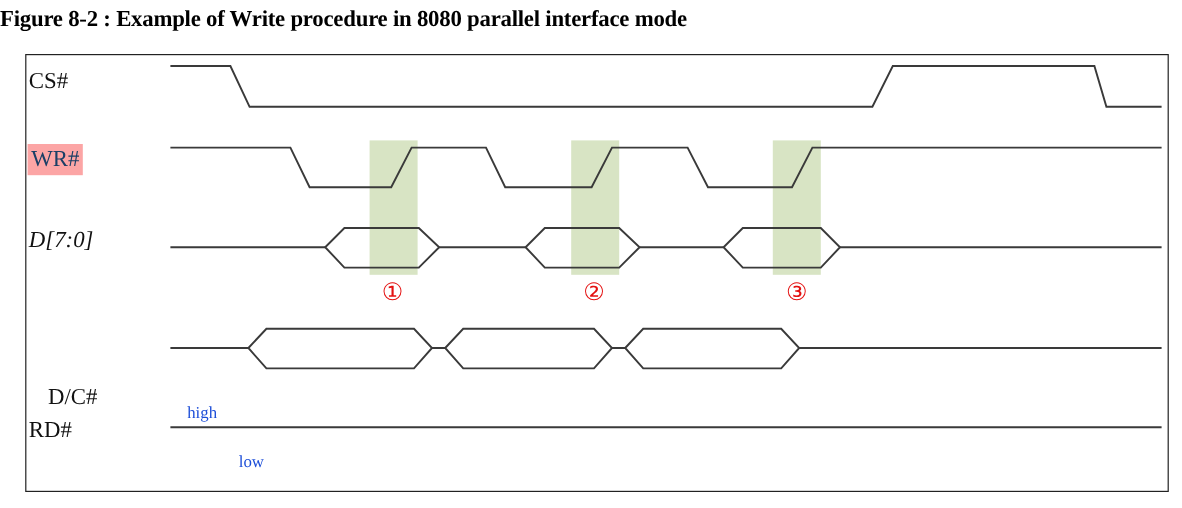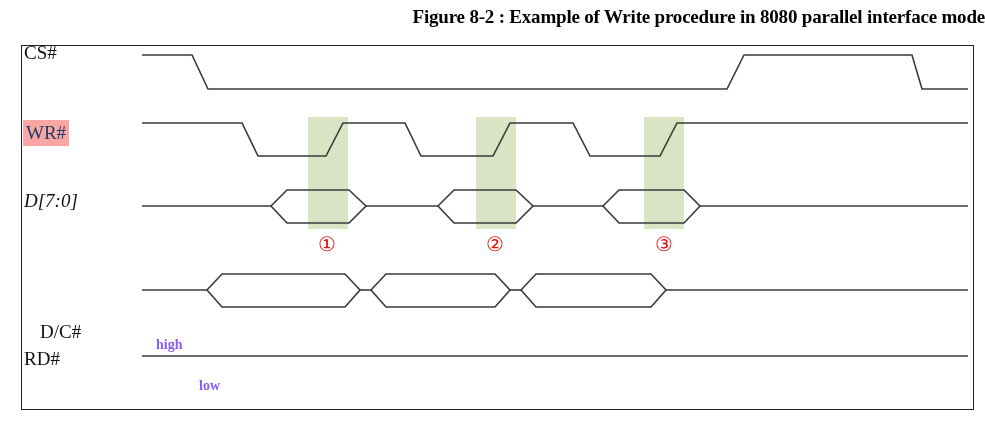--- a/index.html
+++ b/index.html
@@ -1,35 +1,35 @@
 <!DOCTYPE html>
 <html><head>
 <meta charset="utf-8">
 <style>
   html, body { margin: 0; padding: 0; background: #ffffff; }
   body { width: 985px; height: 423px; position: relative; overflow: hidden;
          font-family: "Liberation Serif", "DejaVu Serif", serif; }
-  .title { position: absolute; left: 0; top: 6px; width: 985px; text-align: right;
+  .title { position: absolute; left: 0; top: 6px; width: 985px; text-align: left;
            font-weight: bold; font-size: 19px; color: #000; letter-spacing: -0.2px; }
   .frame { position: absolute; left: 21px; top: 45px; width: 953px; height: 365px;
            border: 1.5px solid #222; box-sizing: border-box; }
   .sig-label { position: absolute; font-size: 19px; color: #111; line-height: 22px; }
   .sig-label.hl { background: #fca5a5; padding: 2px 3px; color: #1a3f66; }
-  .small-label { position: absolute; font-size: 14px; color: #8b5cf6; font-weight: bold; }
+  .small-label { position: absolute; font-size: 14px; color: #1d4ed8; }
   .marker { position: absolute; font-size: 20px; color: #e41010; line-height: 20px; width: 26px; text-align: center; }
   svg.wave { position: absolute; left: 0; top: 0; }
 </style>
 </head>
 <body>
 
 <div class="title">Figure 8-2 : Example of Write procedure in 8080 parallel interface mode</div>
 
 <div class="frame"></div>
 
-<div class="sig-label" style="left:24px; top:42px;">CS#</div>
+<div class="sig-label" style="left:24px; top:57px;">CS#</div>
 <div class="sig-label hl" style="left:23px; top:120px;">WR#</div>
 <div class="sig-label" style="left:24px; top:190px;font-style:italic;">D[7:0]</div>
 <div class="sig-label" style="left:40px; top:273px;margin-top:48px;">D/C#</div>
 <div class="sig-label" style="left:24px; top:348px;">RD#</div>
 
 <div class="small-label" style="left:156px; top:337px;">high</div>
 <div class="small-label" style="left:158px; top:378px;margin-left:41px;">low</div>
 
 <svg class="wave" width="985" height="423" viewBox="0 0 985 423">
 

